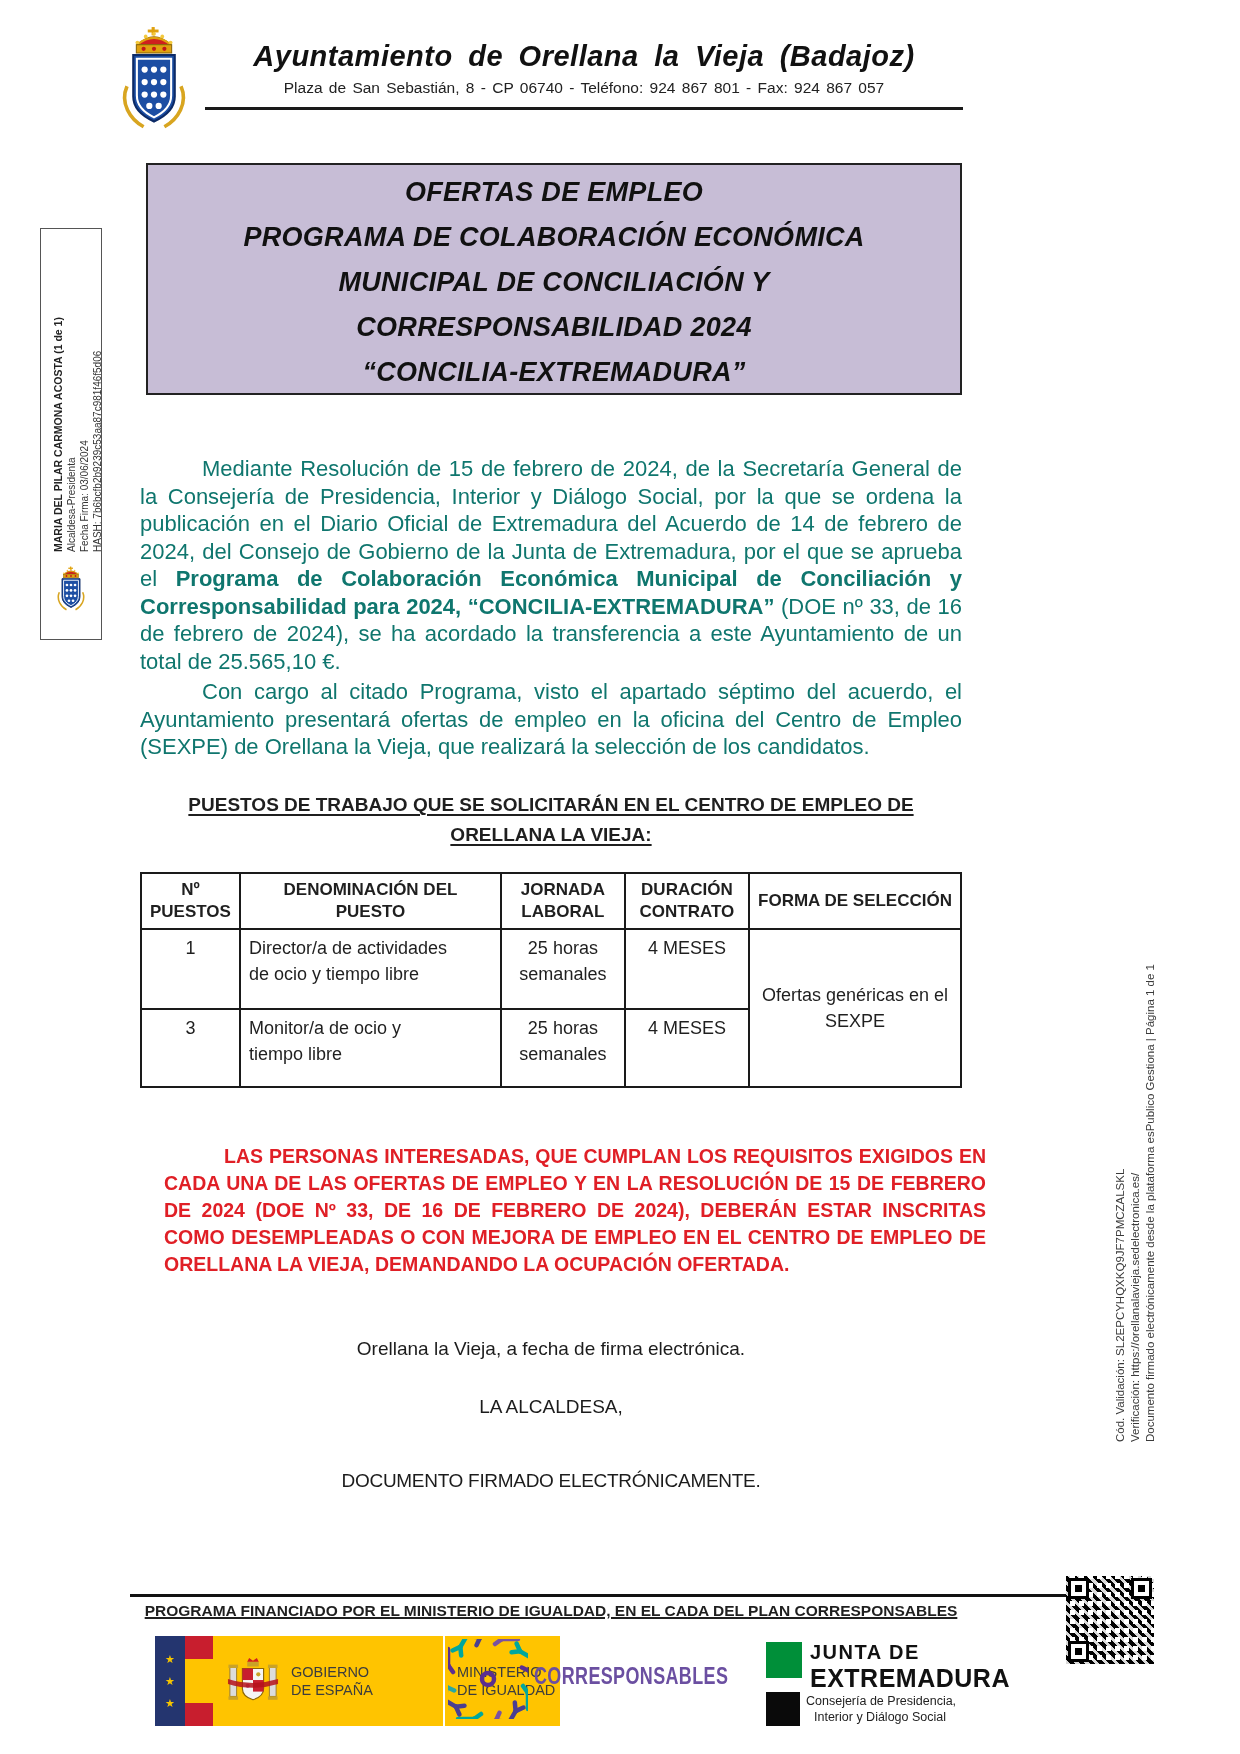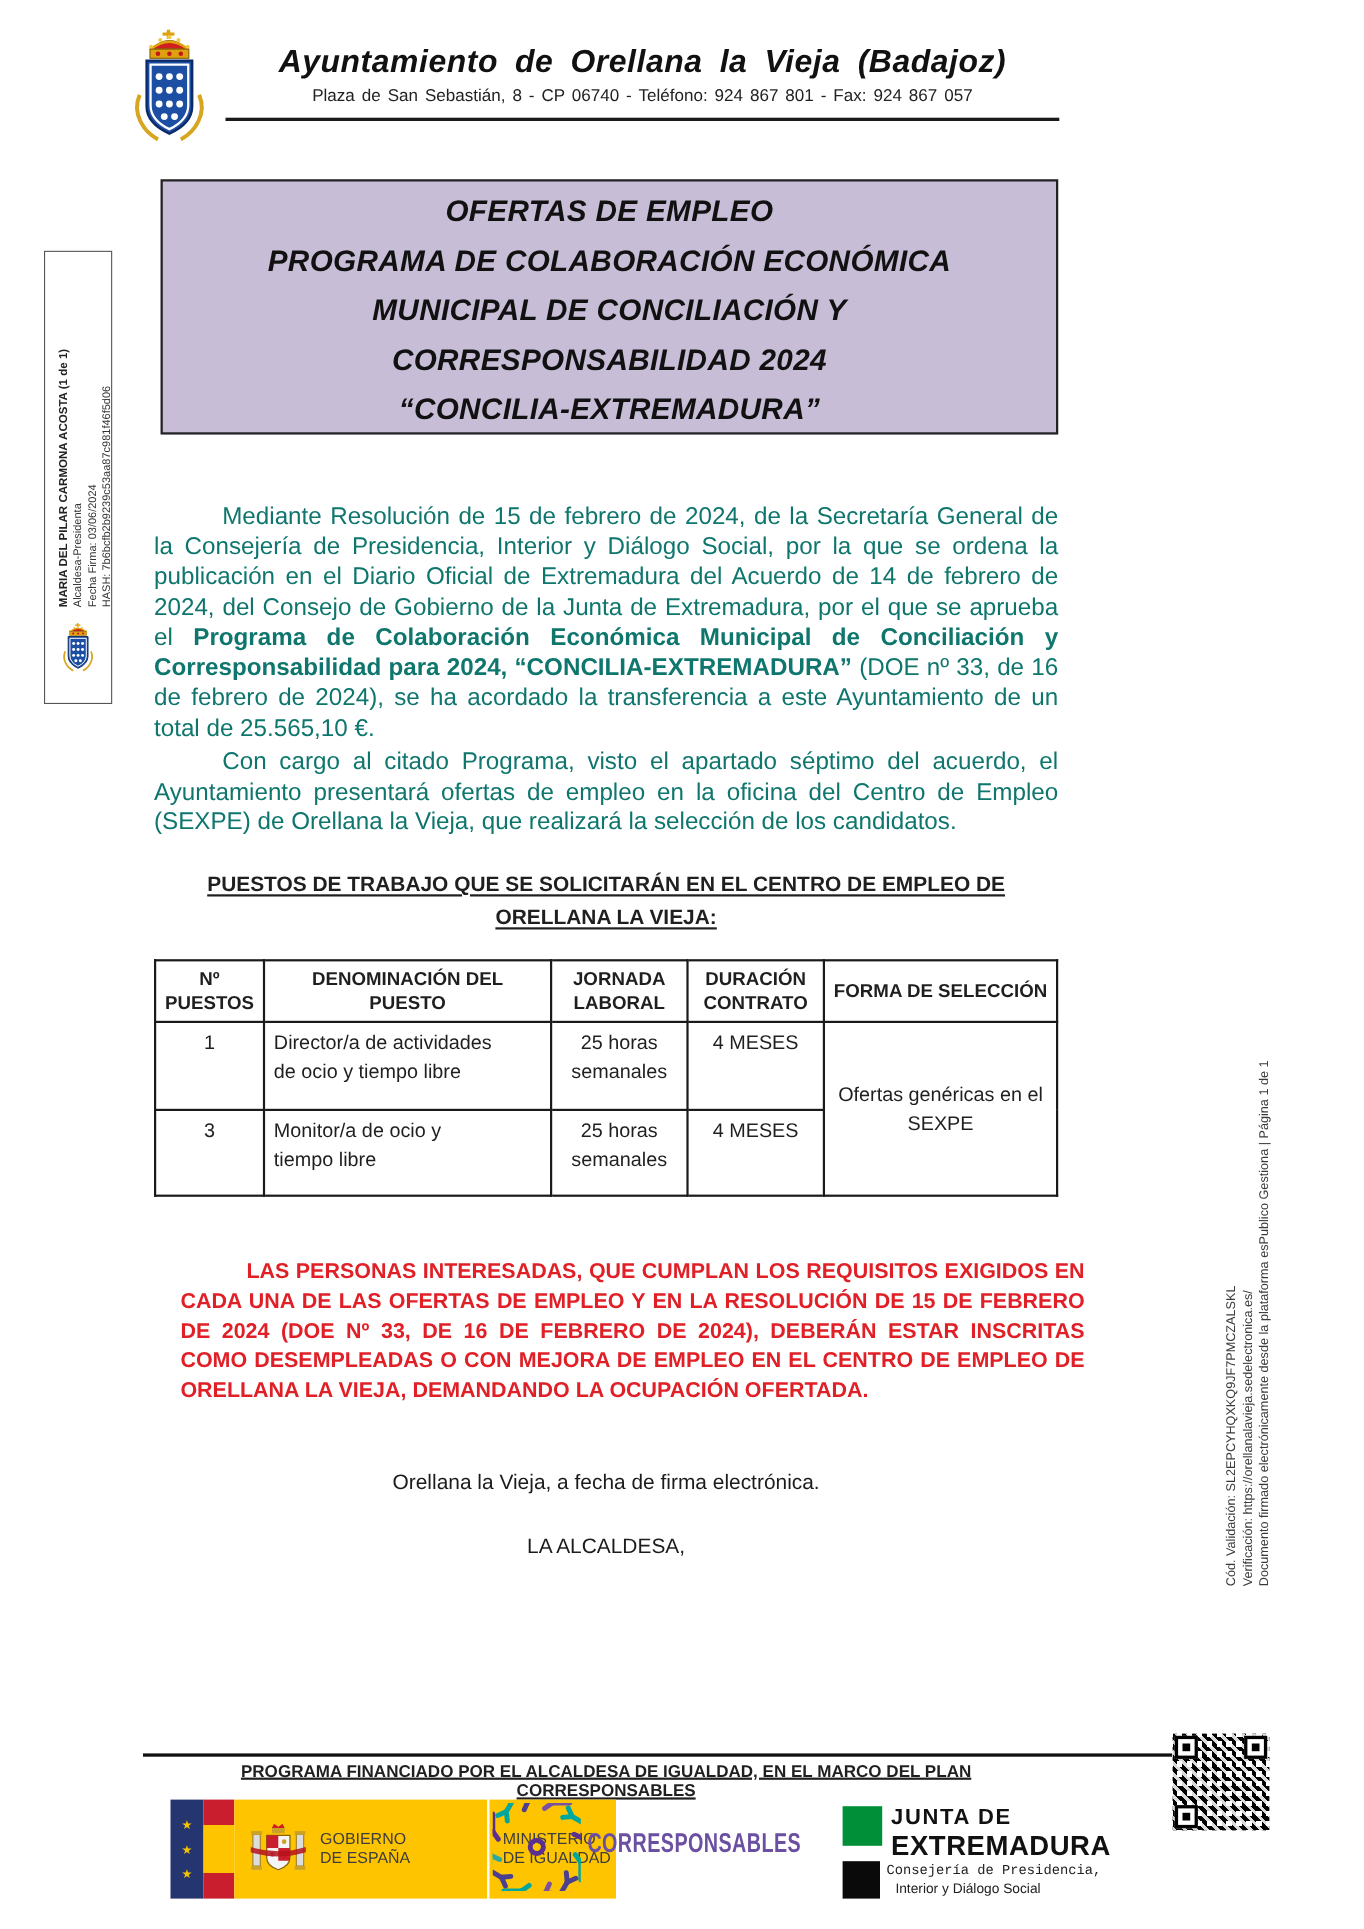--- a/index.html
+++ b/index.html
@@ -69,21 +69,21 @@
   .gov-min .gov-label { margin-left:12px; }
 
   .corr-icon { position:absolute; left:448px; top:1639px; width:80px; height:80px; }
   .corr-text { position:absolute; left:534px; top:1662px; font-size:23px; font-weight:bold; color:#6b4fa1;
                transform:scale(.78,1.08); transform-origin:left center; letter-spacing:.5px; white-space:nowrap; }
 
   .junta-green { position:absolute; left:766px; top:1642px; width:36px; height:36px; background:#008f39; }
   .junta-line1 { position:absolute; left:810px; top:1641px; font-size:20px; font-weight:bold; letter-spacing:1.5px; color:#111; }
   .junta-line2 { position:absolute; left:810px; top:1664px; font-size:25px; font-weight:bold; letter-spacing:.5px; color:#111; }
   .junta-black { position:absolute; left:766px; top:1692px; width:34px; height:34px; background:#0a0a0a; }
-  .junta-dep1 { position:absolute; left:806px; top:1694px; font-size:12.5px; color:#222;font-family:Liberation Mono, monospace; }
+  .junta-dep1 { position:absolute; left:806px; top:1694px; font-size:12.5px; color:#222; }
   .junta-dep2 { position:absolute; left:814px; top:1710px; font-size:12.5px; color:#222; }
 
   
   .sig-box { position:absolute; left:40px; top:228px; width:62px; height:412px; border:1.5px solid #555; background:#fff; }
   .sig-text { position:absolute; left:-233px; top:267px; width:285px; transform:rotate(-90deg);
               transform-origin:top right; line-height:13px; }
   .sig-name { font-size:10.5px; font-weight:bold; color:#222; white-space:nowrap; }
   .sig-small { font-size:10px; color:#333; white-space:nowrap; }
   .sig-crest { position:absolute; left:53px; top:566px; width:36px; height:47px; }
 
@@ -218,24 +218,25 @@
       <td class="td-center">25 horas semanales</td>
       <td class="td-center">4 MESES</td>
     </tr>
   </tbody>
     </table>
 
   <p class="red-par">LAS PERSONAS INTERESADAS, QUE CUMPLAN LOS REQUISITOS EXIGIDOS EN CADA UNA DE LAS OFERTAS DE EMPLEO Y EN LA RESOLUCIÓN DE 15 DE FEBRERO DE 2024 (DOE Nº 33, DE 16 DE FEBRERO DE 2024), DEBERÁN ESTAR INSCRITAS COMO DESEMPLEADAS O CON MEJORA DE EMPLEO EN EL CENTRO DE EMPLEO DE ORELLANA LA VIEJA, DEMANDANDO LA OCUPACIÓN OFERTADA.</p>
 
   <div class="close-line close-place">Orellana la Vieja, a fecha de firma electrónica.</div>
   <div class="close-line close-signer">LA ALCALDESA,</div>
+  <div class="close-line close-signed">DOCUMENTO FIRMADO ELECTRÓNICAMENTE.</div>
 
   <div class="footer-rule"></div>
   <div class="footer-heading">
-    <span>PROGRAMA FINANCIADO POR EL ALCALDESA DE IGUALDAD, EN EL MARCO DEL PLAN CORRESPONSABLES</span>
+    <span>PROGRAMA FINANCIADO POR EL MINISTERIO DE IGUALDAD, EN EL CADA DEL PLAN CORRESPONSABLES</span>
   </div>
 
   <div class="gov-logo">
     <div class="gov-stars">
         <span>★</span>
         <span>★</span>
         <span>★</span>
       </div>
     <div class="gov-flag"></div>
     <div class="gov-main">

